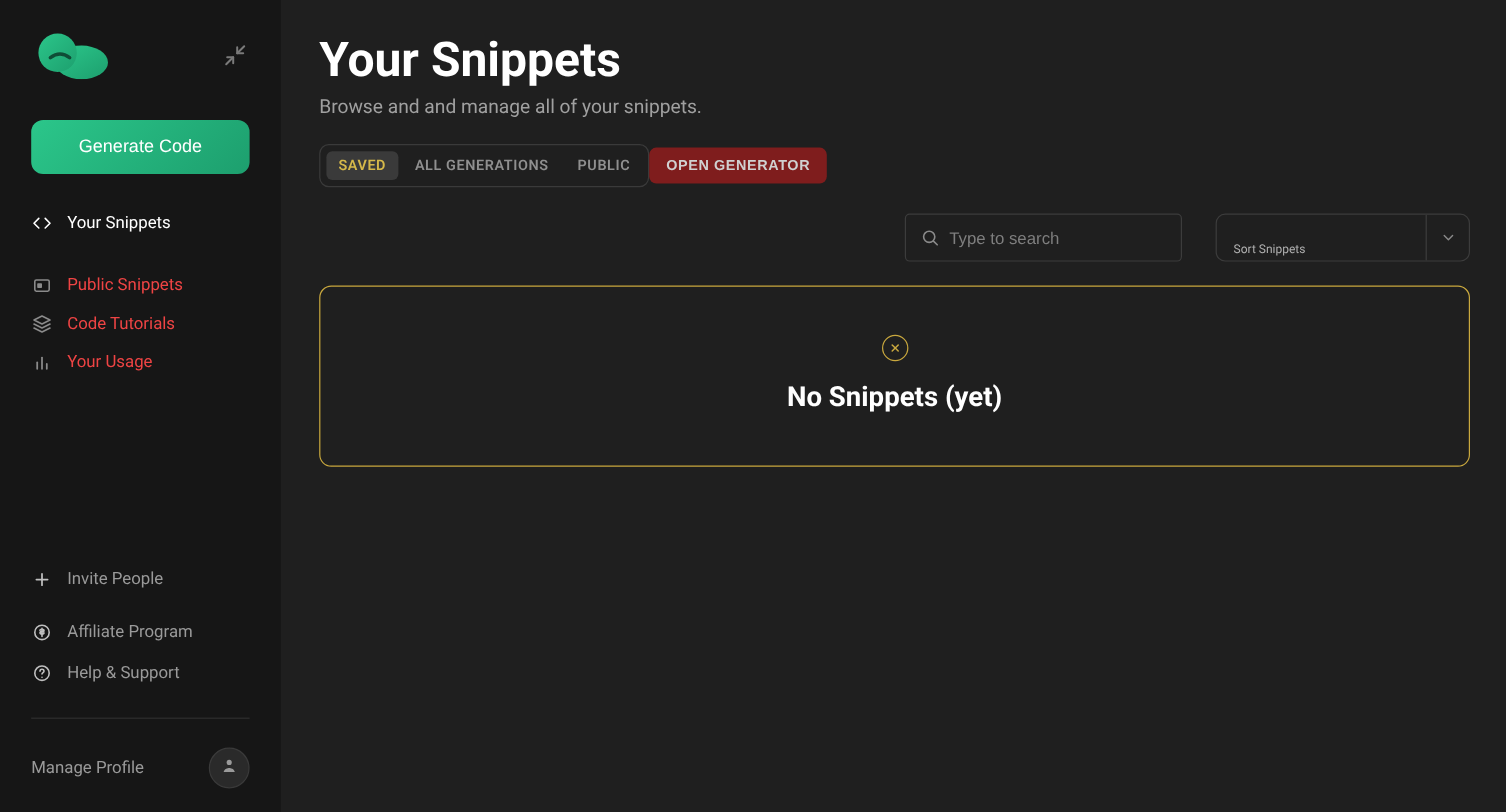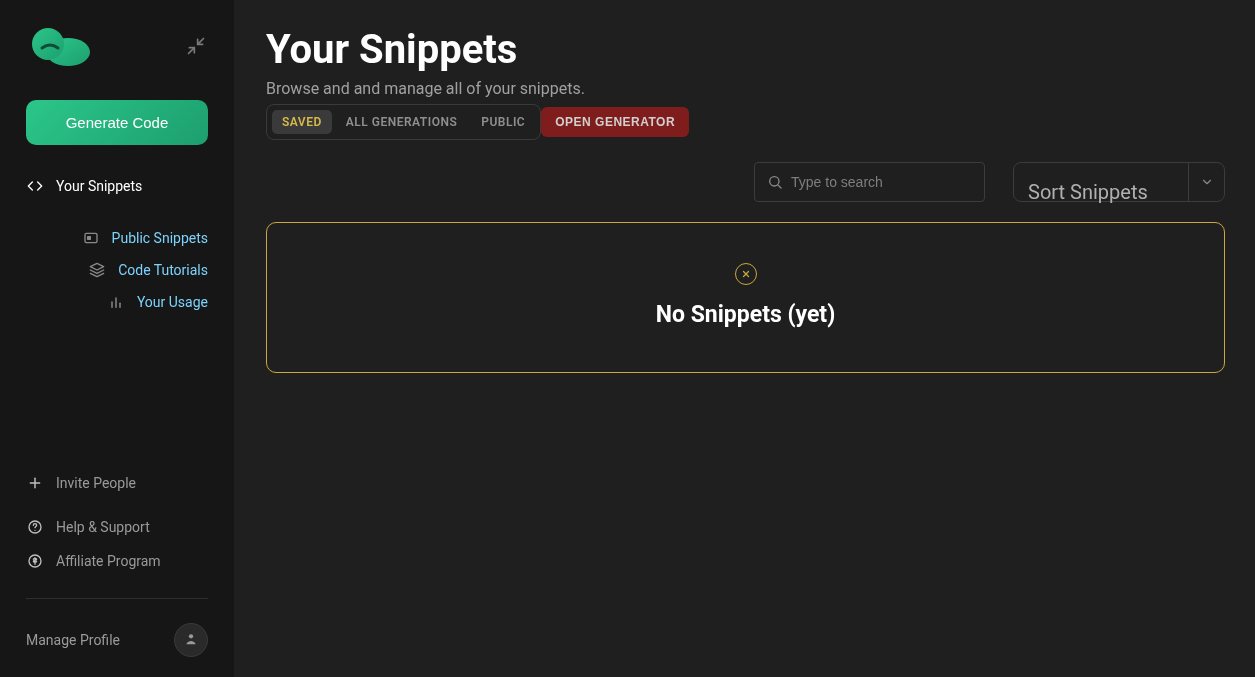--- a/index.html
+++ b/index.html
@@ -10,54 +10,54 @@
     .sidebar { width: 234px; background: #161616; display: flex; flex-direction: column; padding: 26px 16px 20px; }
     .sidebar-header { display: flex; align-items: center; justify-content: space-between; margin-bottom: 30px; padding: 0 10px; }
     .logo { width: 64px; height: 40px; position: relative; }
     .collapse-btn { width: 24px; height: 24px; display:flex; align-items:center; justify-content:center; color:#7a7a7a; cursor:pointer; }
 
     .generate-btn { background: linear-gradient(135deg, #2bc68a, #1d9f6e); color: #fff; border: none; border-radius: 10px; padding: 14px 0; font-size: 15px; font-weight: 500; cursor: pointer; margin: 4px 10px 28px; }
 
     .nav-group { display:flex; flex-direction:column; gap: 0; margin: 0 10px 26px; }
     .nav-item { display:flex; align-items:center; gap: 12px; font-size:14px; color:#cfcfcf; padding: 4px 0; cursor:pointer; }
     .nav-item.active { color:#fff; }
-    .nav-item.dim { color:#7dd3fc;justify-content:flex-end; }
+    .nav-item.dim { color:#ef4444; }
     .nav-item .ico { width:18px; height:18px; display:flex; align-items:center; justify-content:center; color:#bfbfbf; flex-shrink:0; }
     .nav-item.dim .ico { color:#8a8a8a; }
     .nav-item.active .ico { color:#fff; }
 
     .nav-section-2 { display:flex; flex-direction:column; gap:6px; margin: 0 10px; }
 
     .spacer { flex: 1 1 auto; }
 
     .footer { display:flex; flex-direction:column; gap: 18px; margin: 0 10px; }
     .footer .nav-item { color:#9a9a9a; }
     .divider { border:none; border-top:1px solid #2f2f2f; margin: 6px 0 6px; }
     .profile-row { display:flex; align-items:center; justify-content:space-between; color:#9a9a9a; font-size:14px; }
     .avatar-btn { width:34px; height:34px; border-radius:50%; background:#2a2a2a; border:1px solid #3a3a3a; display:flex; align-items:center; justify-content:center; color:#9a9a9a; cursor:pointer; }
 
     
     .main { flex:1; background:#1f1f1f; padding: 26px 30px 30px 32px; display:flex; flex-direction:column; }
     .page-title { font-size: 40px; font-weight: 700; color:#fff; margin-bottom: 6px; }
-    .page-subtitle { font-size: 16px; color:#a0a0a0; margin-bottom: 6px; }
+    .page-subtitle { font-size: 16px; color:#a0a0a0; margin-bottom: 22px; }
 
     .toolbar-row { display:flex; align-items:center; justify-content:flex-start; margin-bottom: 22px; }
     .tabs-box { border:1px solid #3a3a3a; border-radius:8px; display:flex; align-items:center; padding:5px; gap:4px; }
     .tab { font-size:12px; letter-spacing:0.5px; font-weight:600; color:#8f8f8f; padding:5px 10px; border-radius:5px; cursor:pointer; text-transform:uppercase; }
     .tab.active { background:#3a3a3a; color:#d6b94a; }
     .open-gen-btn { background:#7f1d1d; color:#d0d0d0; font-size:12px; font-weight:600; letter-spacing:0.5px; border:none; padding:8px 14px; border-radius:6px; cursor:pointer; }
 
     .filter-row { display:flex; align-items:center; justify-content:flex-end; gap:28px; margin-bottom: 20px; }
     .search-wrap { flex:0 0 212px; height:40px; border:1px solid #3c3c3c; border-radius:4px; display:flex; align-items:center; padding:0 12px; gap:8px; }
     .search-wrap input { flex:1; background:transparent; border:none; outline:none; color:#ddd; font-size:14px; }
     .search-wrap input::placeholder { color:#7e7e7e; }
     .search-icon { width:16px; height:16px; color:#8a8a8a; }
 
     .sort-wrap { flex:0 0 212px; height:40px; border:1px solid #3c3c3c; border-radius:8px; display:flex; align-items:center; justify-content:space-between; padding:0 0 0 14px; cursor:pointer; }
-    .sort-wrap .sort-label { color:#b0b0b0; font-size:20px;margin-top:20px; }
+    .sort-wrap .sort-label { color:#b0b0b0; font-size:10px;margin-top:20px; }
     .sort-wrap .chev { width:36px; height:100%; border-left:1px solid #3c3c3c; display:flex; align-items:center; justify-content:center; color:#8a8a8a; }
 
     .empty-panel { border:1px solid #c9a83e; border-radius:10px; padding: 40px 20px 44px; display:flex; flex-direction:column; align-items:center; gap:16px; }
     .empty-icon-ring { width:22px; height:22px; border-radius:50%; border:1.5px solid #c9a83e; display:flex; align-items:center; justify-content:center; color:#c9a83e; }
     .empty-title { font-size:23px; font-weight:700; color:#fff; }
     .empty-sub { font-size:15px; color:#9c9c9c; }
   </style>
 </head>
 <body>
 
@@ -143,34 +143,34 @@
           </svg>
       </span>
       <span>Invite People</span>
     </div>
 
     <div style="display:flex; flex-direction:column; gap:8px;">
       <div class="nav-item">
         <span class="ico">
           <svg width="16" height="16" viewBox="0 0 24 24" fill="none" stroke="currentColor" stroke-width="2" stroke-linecap="round">
               <circle cx="12" cy="12" r="9"></circle>
+              <path d="M12 7v10 M9.5 9.5c0-1 1-1.5 2.5-1.5s2.5.5 2.5 1.5-1 1.5-2.5 1.5-2.5.5-2.5 1.5 1 1.5 2.5 1.5 2.5-.5 2.5-1.5"></path>
+            </svg>
+        </span>
+        <span>Affiliate Program</span>
+      </div>
+      <div class="nav-item">
+        <span class="ico">
+          <svg width="16" height="16" viewBox="0 0 24 24" fill="none" stroke="currentColor" stroke-width="2" stroke-linecap="round">
+              <circle cx="12" cy="12" r="9"></circle>
               <path d="M9.5 9.5a2.5 2.5 0 0 1 5 0c0 1.5-2.5 2-2.5 3.5"></path>
               <line x1="12" y1="17" x2="12" y2="17.01"></line>
             </svg>
         </span>
         <span>Help &amp; Support</span>
-      </div>
-      <div class="nav-item">
-        <span class="ico">
-          <svg width="16" height="16" viewBox="0 0 24 24" fill="none" stroke="currentColor" stroke-width="2" stroke-linecap="round">
-              <circle cx="12" cy="12" r="9"></circle>
-              <path d="M12 7v10 M9.5 9.5c0-1 1-1.5 2.5-1.5s2.5.5 2.5 1.5-1 1.5-2.5 1.5-2.5.5-2.5 1.5 1 1.5 2.5 1.5 2.5-.5 2.5-1.5"></path>
-            </svg>
-        </span>
-        <span>Affiliate Program</span>
       </div>
     </div>
 
     <hr class="divider">
 
     <div class="profile-row">
       <span style="cursor:pointer;">Manage Profile</span>
       <div class="avatar-btn">
         <span>
           <svg width="16" height="16" viewBox="0 0 24 24" fill="currentColor">

